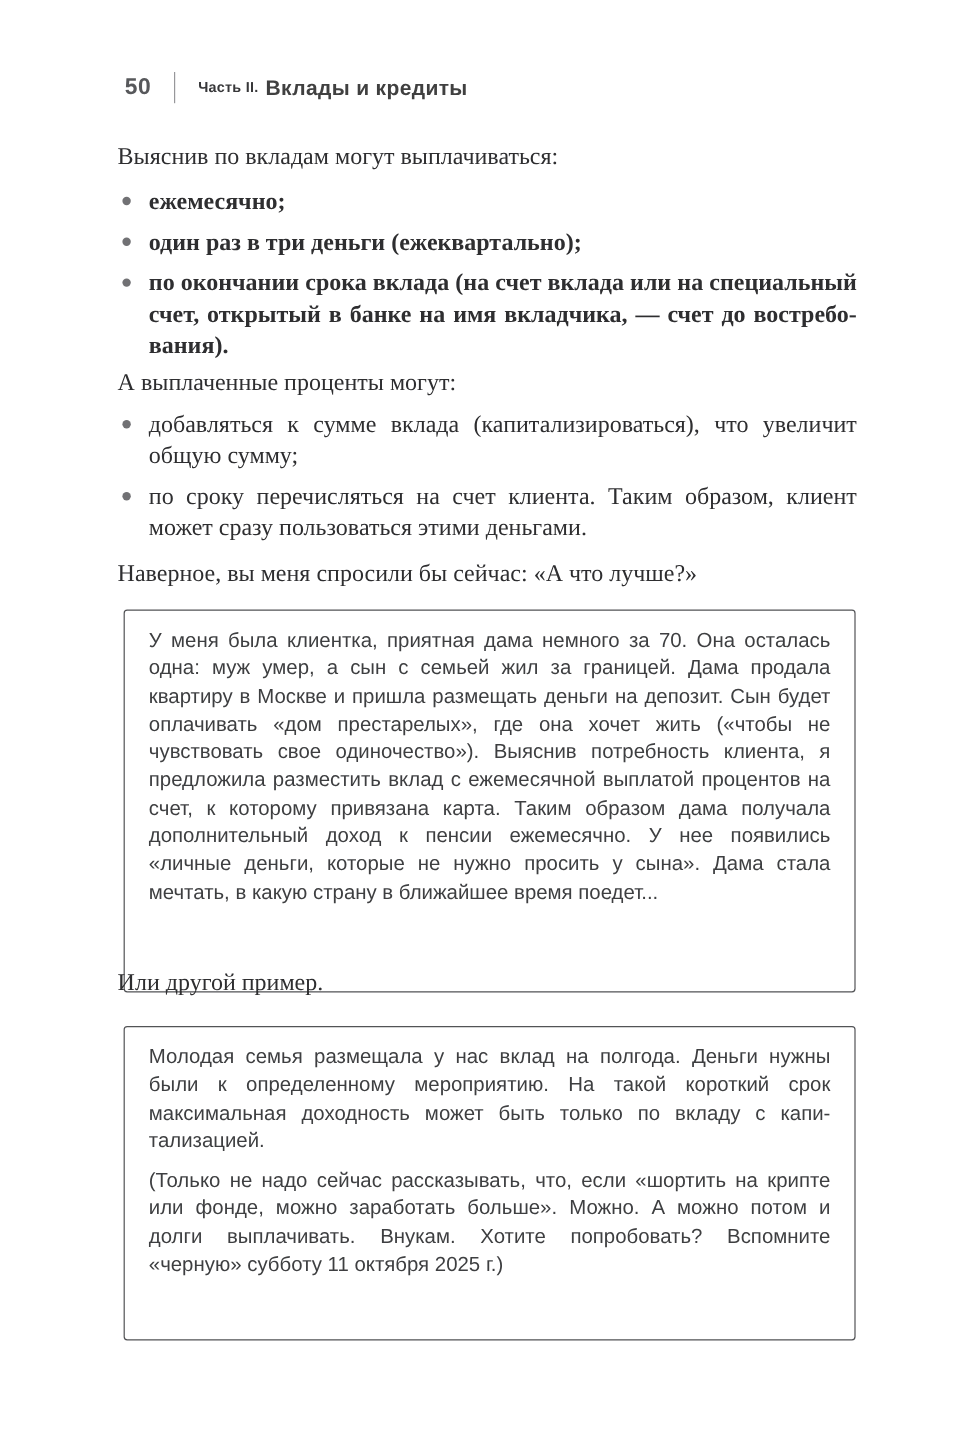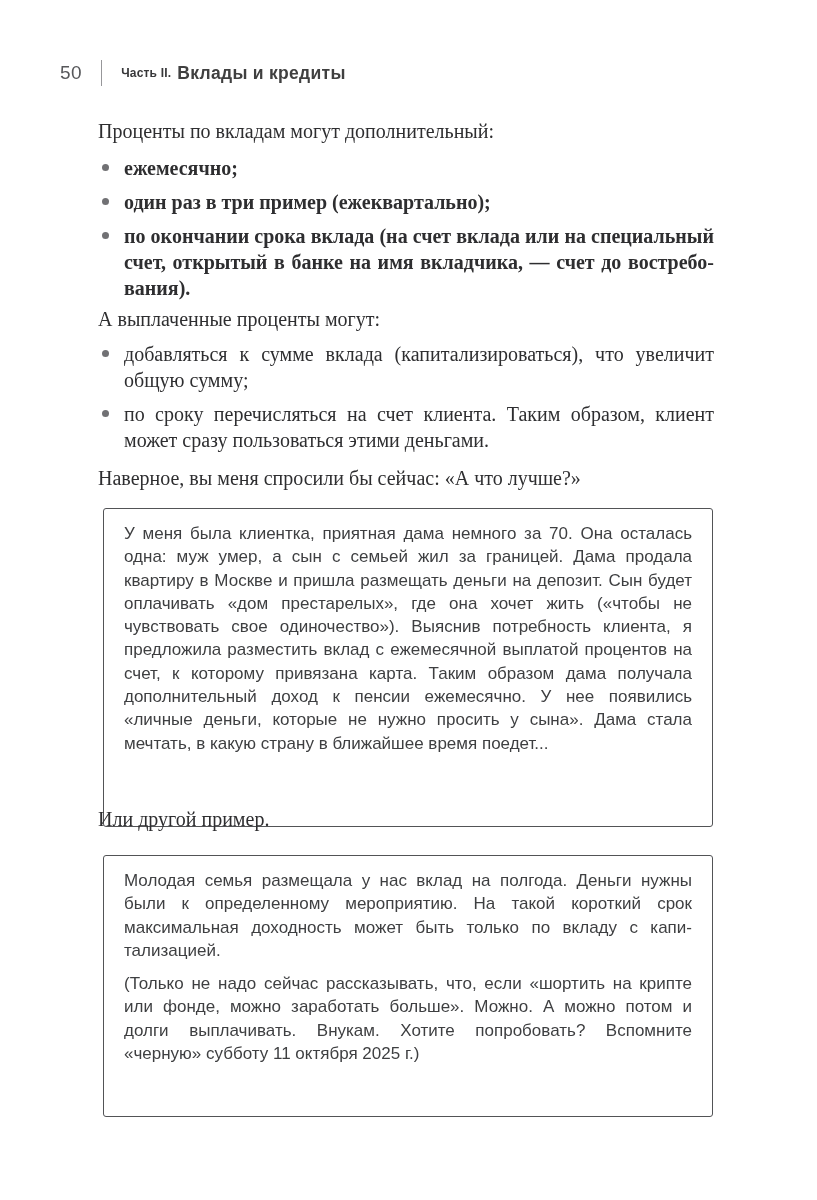--- a/index.html
+++ b/index.html
@@ -9,21 +9,21 @@
     background:#ffffff;
     overflow:hidden;
   }
   
   .header{
     position:absolute;top:60px;left:60px;
     display:flex;align-items:center;
     font-family:"Liberation Sans",sans-serif;
   }
   .page-num{
-    font-size:19px;font-weight:400;color:#57585b;letter-spacing:.5px;
+    font-size:19px;font-weight:700;color:#57585b;letter-spacing:.5px;margin-left:44px;
   }
   .vrule{
     width:1px;height:26px;background:#97979a;margin:0 19px;
   }
   .part-label{
     font-size:12px;font-weight:700;color:#38383a;margin-right:6px;letter-spacing:.2px;
   }
   .part-title{
     font-size:17.5px;font-weight:700;color:#404040;letter-spacing:.3px;
   }
@@ -79,25 +79,25 @@
 
 <div class="page">
 
   <div class="header">
     <span class="page-num">50</span>
     <span class="vrule"></span>
     <span class="part-label">Часть II.</span>
     <span class="part-title">Вклады и кредиты</span>
   </div>
 
-  <p class="bodyblock" id="intro">Проценты по вкладам могут дополнительный:</p>
+  <p class="bodyblock" id="intro">Выяснив по вкладам могут выплачиваться:</p>
 
   <ul class="bullets bodyblock" id="list1">
     <li><span class="dot"></span><span>ежемесячно;</span></li>
-    <li><span class="dot"></span><span>один раз в три пример (ежеквартально);</span></li>
+    <li><span class="dot"></span><span>один раз в три деньги (ежеквартально);</span></li>
     <li><span class="dot"></span><span>по окончании срока вклада (на счет вклада или на специальный счет, открытый в банке на имя вкладчика, — счет до востребо­вания).</span></li>
   </ul>
 
   <p class="bodyblock" id="para2">А выплаченные проценты могут:</p>
 
   <ul class="bullets bodyblock" id="list2">
     <li><span class="dot"></span><span>добавляться к сумме вклада (капитализироваться), что увеличит общую сумму;</span></li>
     <li><span class="dot"></span><span>по сроку перечисляться на счет клиента. Таким образом, клиент может сразу пользоваться этими деньгами.</span></li>
   </ul>
 

